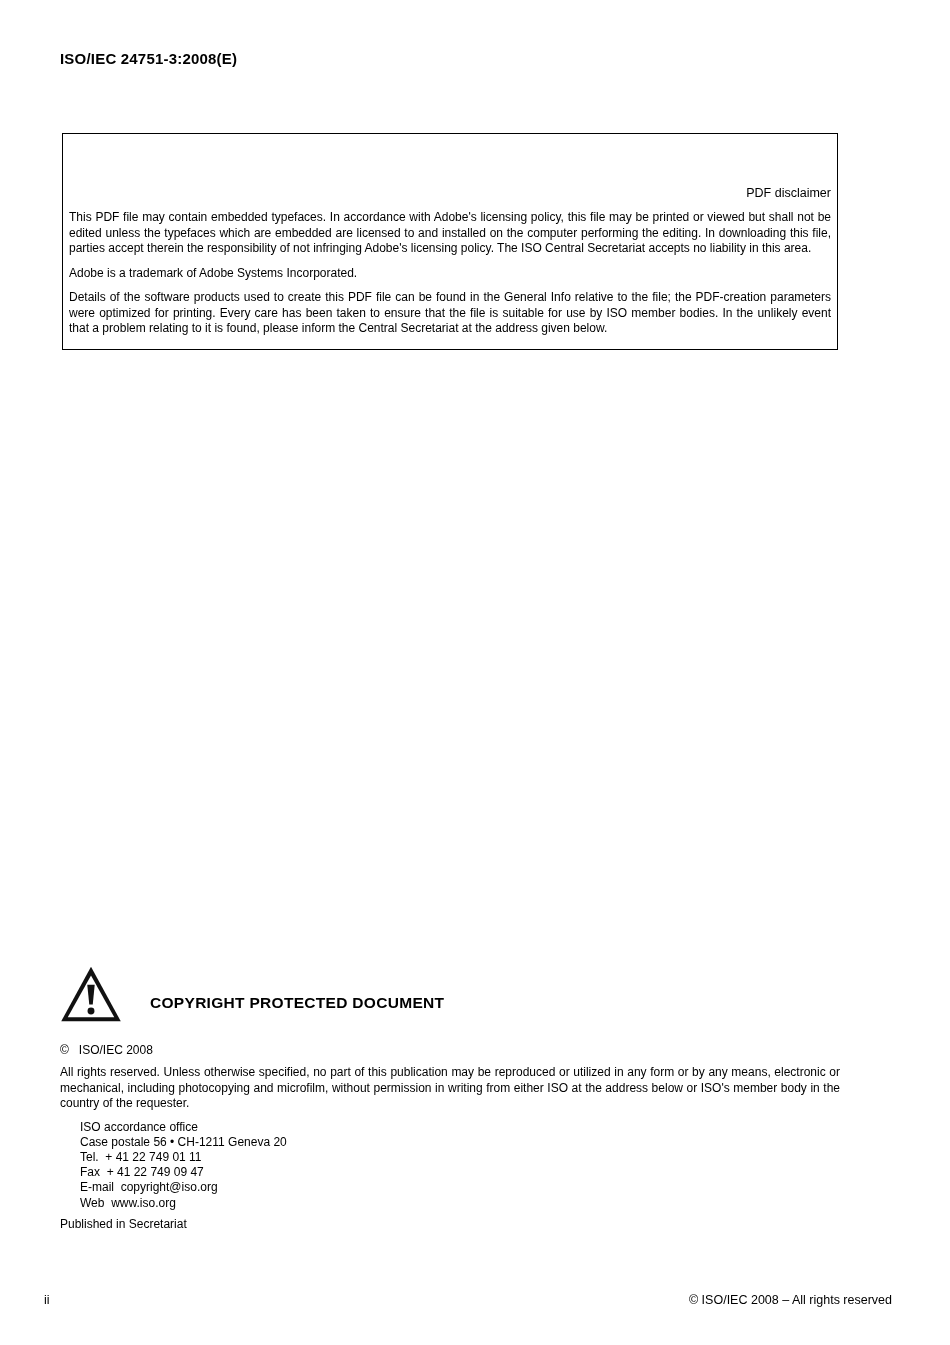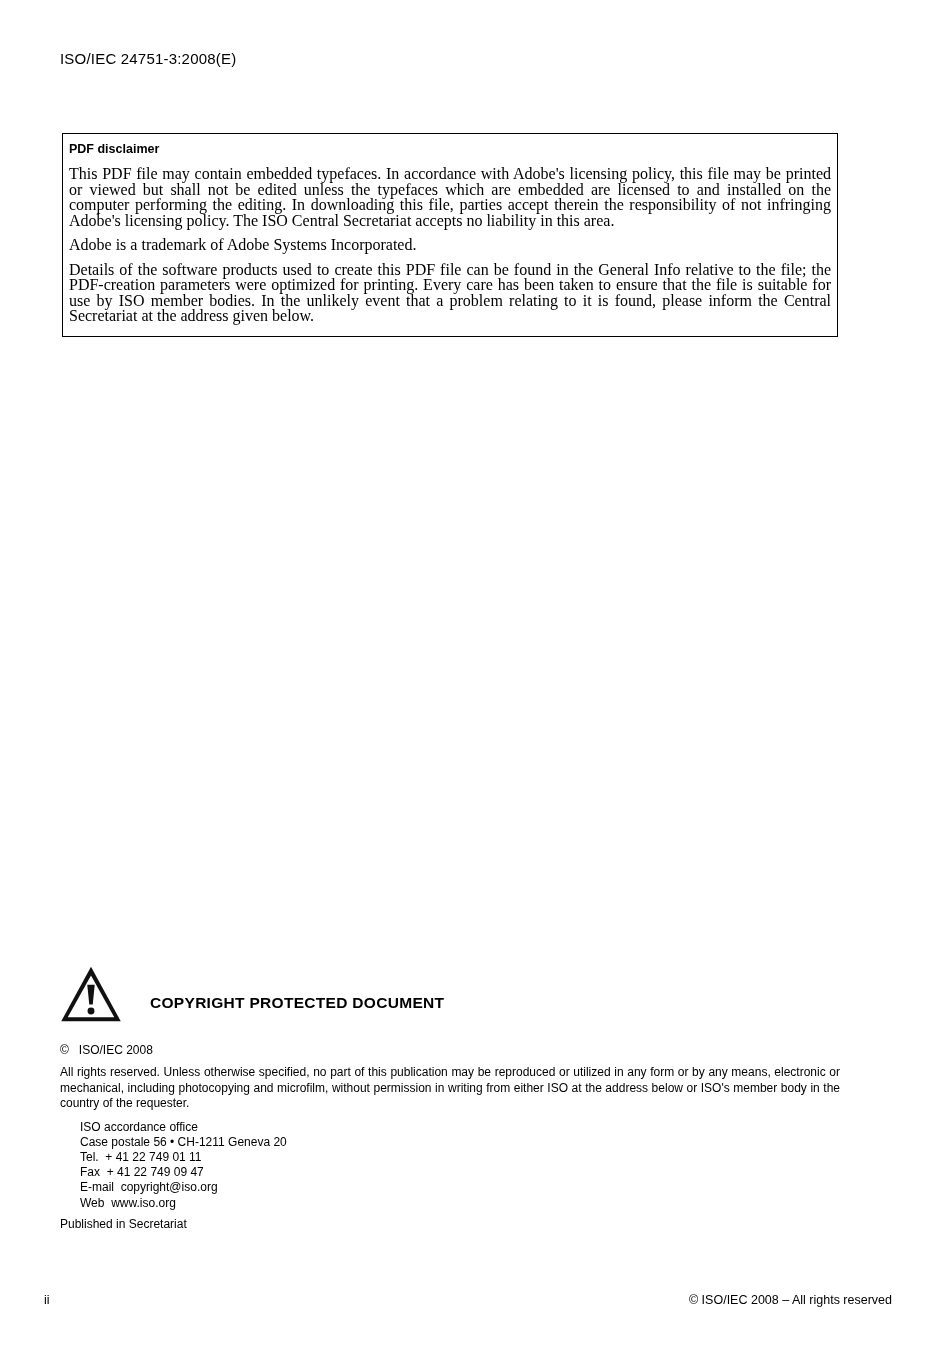--- a/index.html
+++ b/index.html
@@ -13,44 +13,44 @@
     margin: 0 auto;
     background: #ffffff;
     overflow: hidden;
   }
 
   .header-ref {
     position: absolute;
     top: 50px;
     left: 60px;
     font-size: 15px;
-    font-weight: normal;
+    font-weight: bold;
     letter-spacing: 0.2px;
   }
 
   .disclaimer-box {
     position: absolute;
     top: 133px;
     left: 62px;
     width: 776px;
     border: 1px solid #000;
     padding: 8px 6px 12px 6px;
   }
   .disclaimer-title {
-    text-align: left;
-    font-weight: bold;
+    text-align: right;
+    font-weight: normal;
     font-size: 12.5px;
     margin-bottom: 10px;
+    margin-top: 44px;
   }
   .disclaimer-box p {
-    font-size: 16px;
+    font-size: 12px;
     line-height: 15.5px;
     text-align: justify;
     margin-bottom: 9px;
-    font-family: Liberation Serif, serif;
   }
   .disclaimer-box p:last-child { margin-bottom: 0; }
 
   .copyright-section {
     position: absolute;
     top: 965px;
     left: 60px;
     width: 780px;
   }
   .copyright-head-row {

